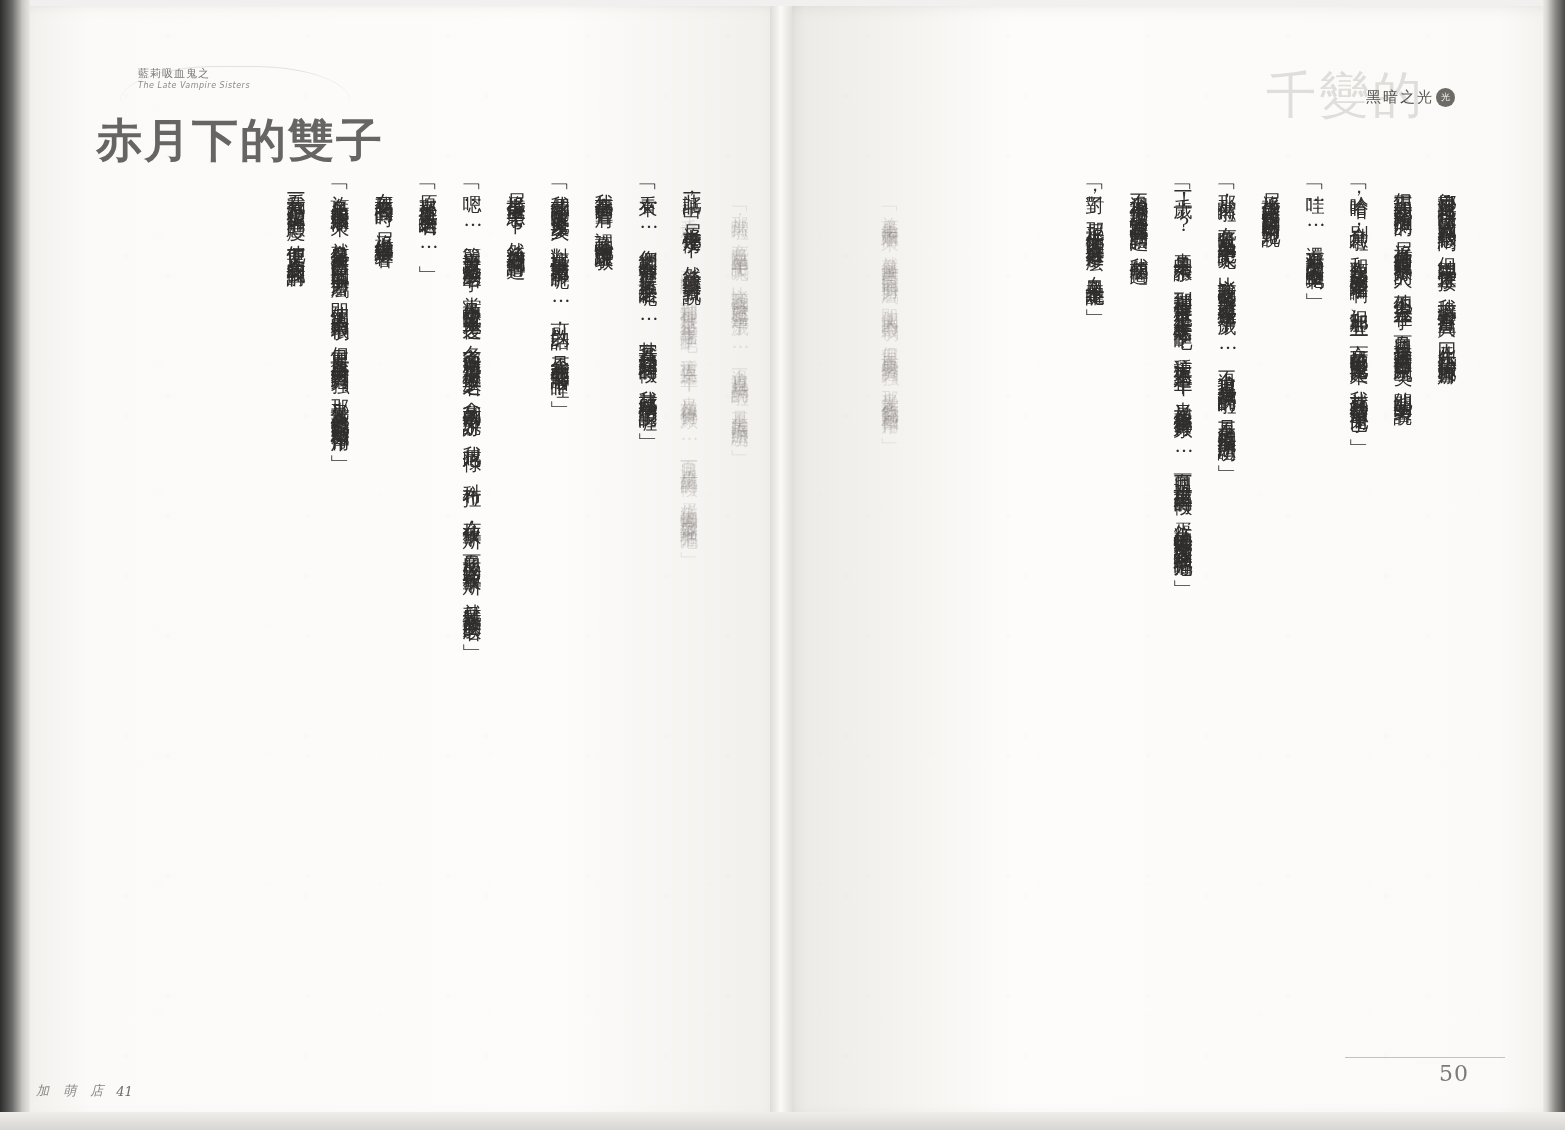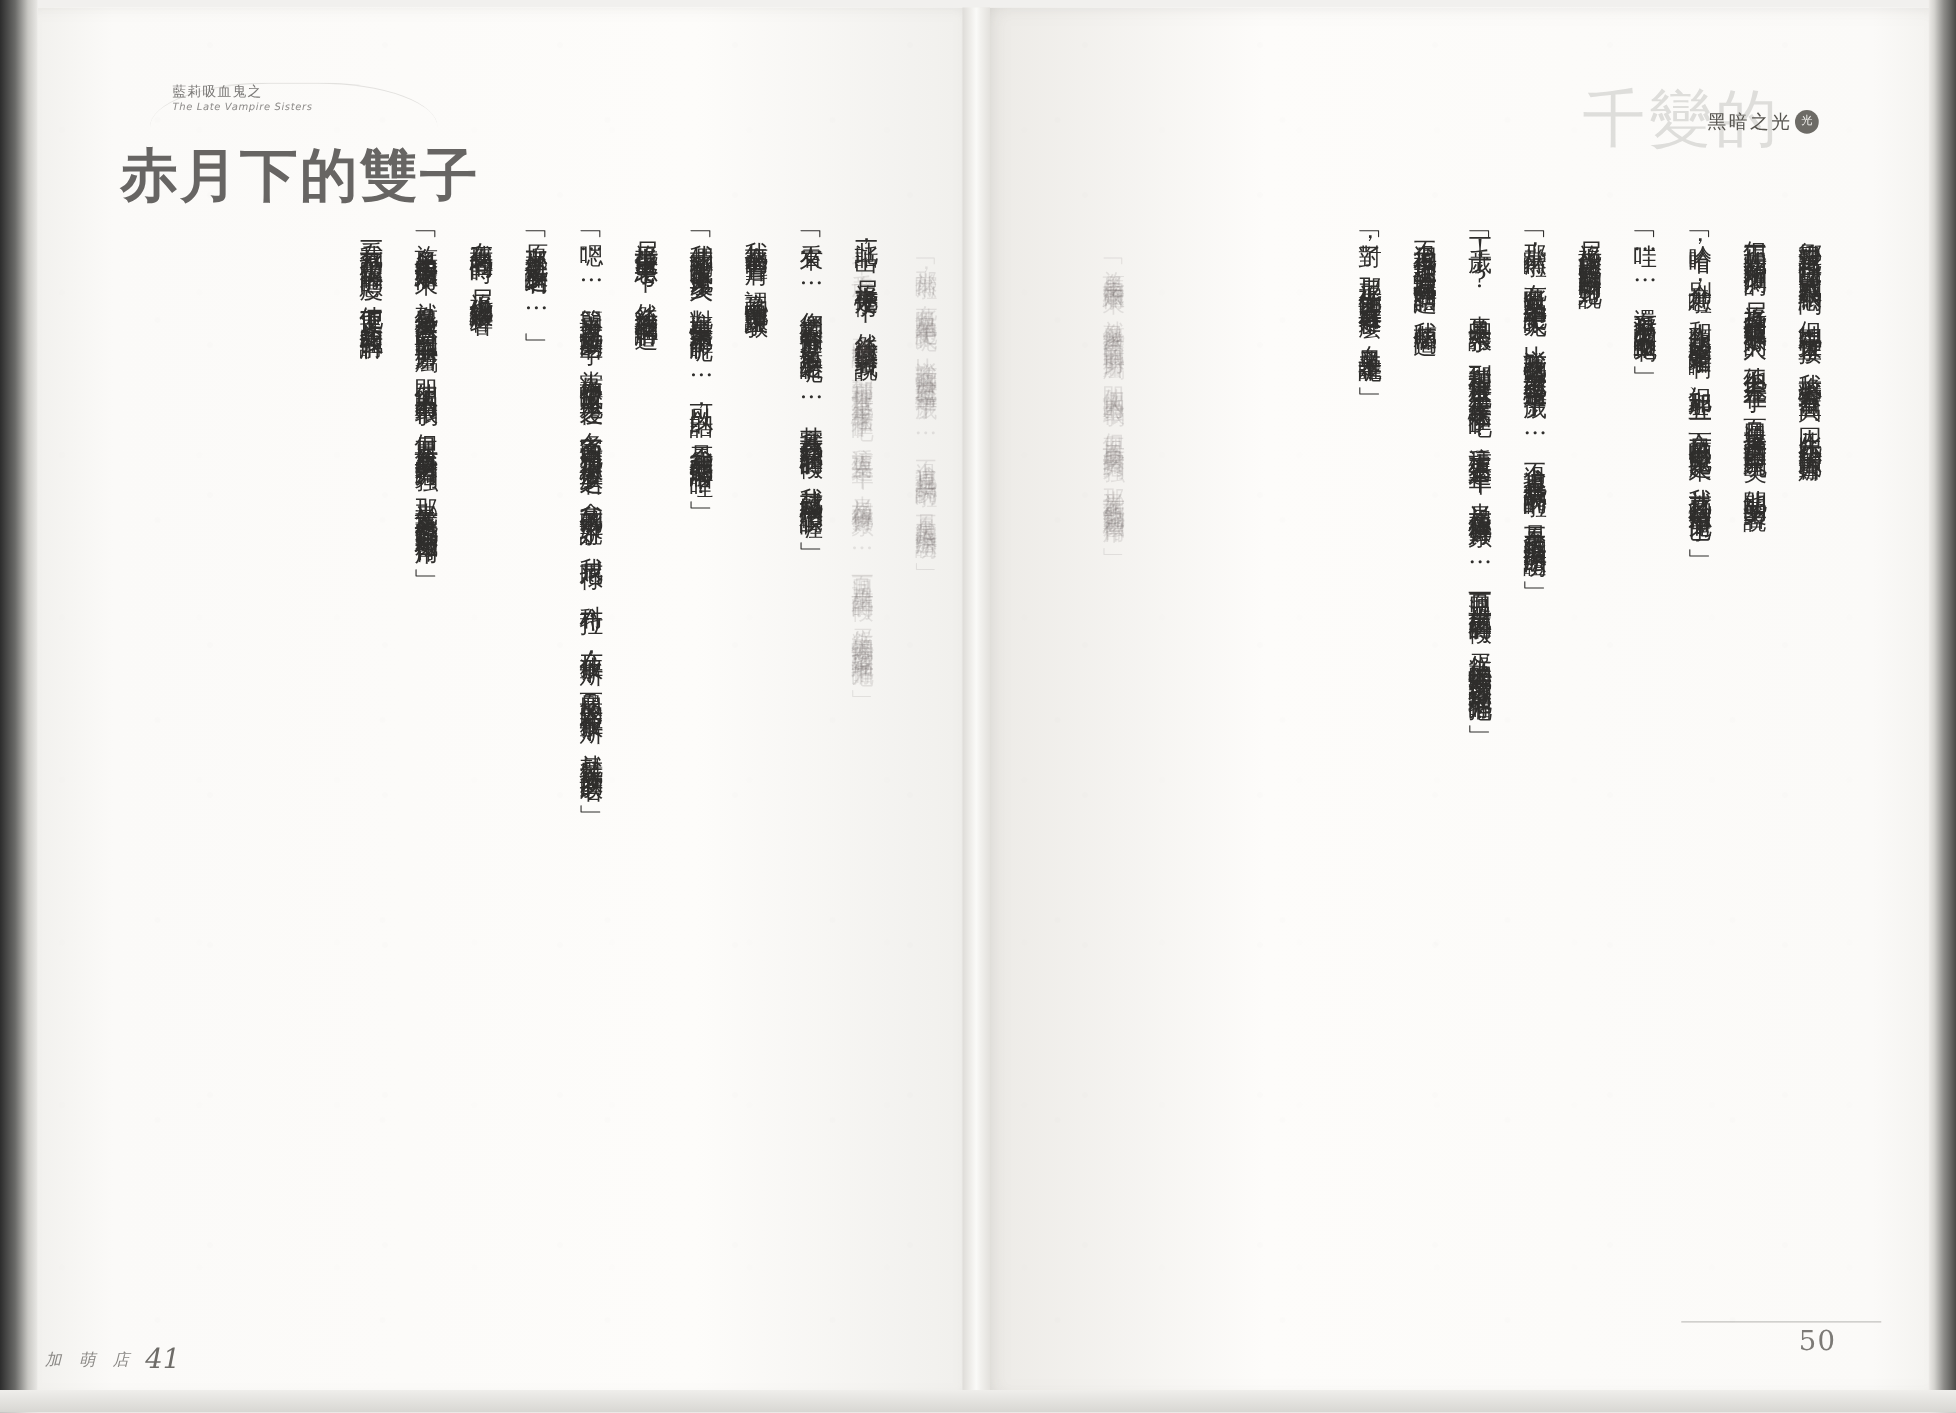--- a/index.html
+++ b/index.html
@@ -205,21 +205,21 @@
     gap: 8px;
     font-style: italic;
   }
   .footer-left .stamp {
     font-size: 13px;
     color: #8b8986;
     letter-spacing: 5px;
   }
   .footer-left .folio {
     font-family: "DejaVu Serif", "Liberation Serif", serif;
-    font-size: 22px;
+    font-size: 13px;
     color: #6e6c68;
     text-align: center;
   }
   .footer-right {
     position: absolute;
     right: 96px;
     bottom: 44px;
     font-family: "DejaVu Serif", "Liberation Serif", serif;
     font-size: 22px;
     color: #7c7a76;

